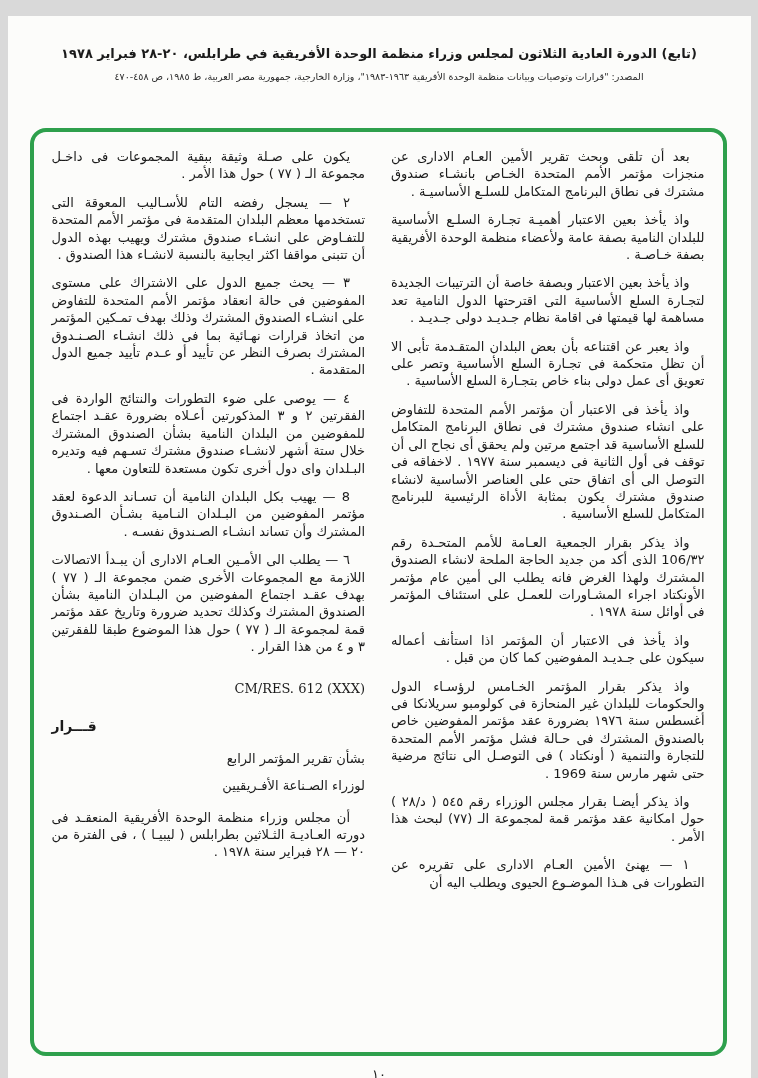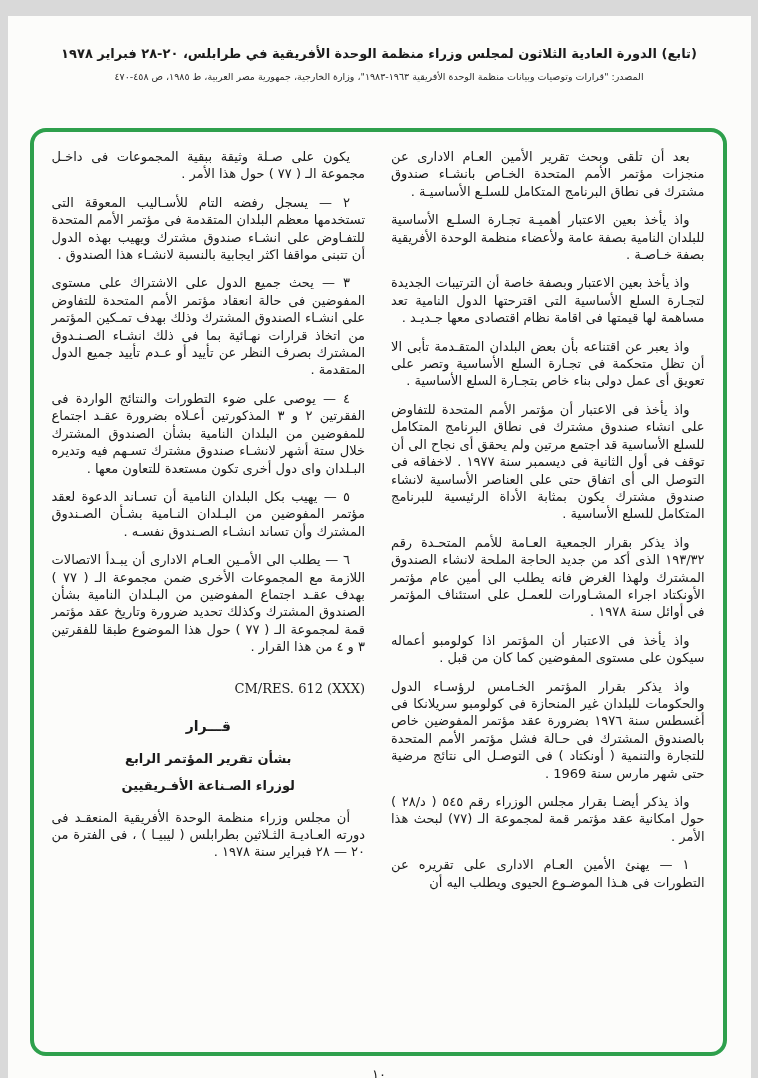--- a/index.html
+++ b/index.html
@@ -64,29 +64,28 @@
   .res-ref {
     direction: ltr;
     text-align: right;
     font-family: "DejaVu Serif", serif;
     font-size: 13px;
     margin: 24px 0 0;
     text-indent: 0;
   }
   .title-block { margin: 20px 0 14px; }
   .res-heading {
-    text-align: center;
+    text-align: left;
     font-weight: bold;
     font-size: 14px;
     margin: 0 0 14px;
     text-indent: 0;
   }
   .res-sub {
-    text-align: center;
-    font-weight: bold;
+    font-weight: normal;
     font-size: 13px;
     margin: 0 0 10px;
     text-indent: 0;
   }
 
   .page-number {
     position: absolute;
     bottom: 12px;
     left: 0;
     right: 0;
@@ -104,36 +103,36 @@
     <div class="header-line1">(تابع) الدورة العادية الثلاثون لمجلس وزراء منظمة الوحدة الأفريقية في طرابلس، ٢٠-٢٨ فبراير ١٩٧٨</div>
     <div class="header-line2">المصدر: "قرارات وتوصيات وبيانات منظمة الوحدة الأفريقية ١٩٦٣-١٩٨٣"، وزارة الخارجية، جمهورية مصر العربية، ط ١٩٨٥، ص ٤٥٨-٤٧٠</div>
   </div>
 
   <div class="frame" style="border-color: rgb(46, 160, 76);">
     <div class="columns">
 
       <div class="col">
         <p class="para">بعد أن تلقى وبحث تقرير الأمين العـام الادارى عن منجزات مؤتمر الأمم المتحدة الخـاص بانشـاء صندوق مشترك فى نطاق البرنامج المتكامل للسلـع الأساسيـة .</p>
         <p class="para">واذ يأخذ بعين الاعتبار أهميـة تجـارة السلـع الأساسية للبلدان النامية بصفة عامة ولأعضاء منظمة الوحدة الأفريقية بصفة خـاصـة .</p>
-        <p class="para">واذ يأخذ بعين الاعتبار وبصفة خاصة أن الترتيبات الجديدة لتجـارة السلع الأساسية التى اقترحتها الدول النامية تعد مساهمة لها قيمتها فى اقامة نظام اقتصادى معها جـديـد .</p>
+        <p class="para">واذ يأخذ بعين الاعتبار وبصفة خاصة أن الترتيبات الجديدة لتجـارة السلع الأساسية التى اقترحتها الدول النامية تعد مساهمة لها قيمتها فى اقامة نظام جـديـد دولى جـديـد .</p>
         <p class="para">واذ يعبر عن اقتناعه بأن بعض البلدان المتقـدمة تأبى الا أن تظل متحكمة فى تجـارة السلع الأساسية وتصر على تعويق أى عمل دولى بناء خاص بتجـارة السلع الأساسية .</p>
         <p class="para">واذ يأخذ فى الاعتبار أن مؤتمر الأمم المتحدة للتفاوض على انشاء صندوق مشترك فى نطاق البرنامج المتكامل للسلع الأساسية قد اجتمع مرتين ولم يحقق أى نجاح الى أن توقف فى أول الثانية فى ديسمبر سنة ١٩٧٧ . لاخفاقه فى التوصل الى أى اتفاق حتى على العناصر الأساسية لانشاء صندوق مشترك يكون بمثابة الأداة الرئيسية للبرنامج المتكامل للسلع الأساسية .</p>
-        <p class="para">واذ يذكر بقرار الجمعية العـامة للأمم المتحـدة رقم ١٩٣/٣٢ الذى أكد من جديد الحاجة الملحة لانشاء الصندوق المشترك ولهذا الغرض فانه يطلب الى أمين عام مؤتمر الأونكتاد اجراء المشـاورات للعمـل على استئناف المؤتمر فى أوائل سنة ١٩٧٨ .</p>
-        <p class="para">واذ يأخذ فى الاعتبار أن المؤتمر اذا كولومبو أعماله سيكون على مستوى المفوضين كما كان من قبل .</p>
+        <p class="para">واذ يذكر بقرار الجمعية العـامة للأمم المتحـدة رقم 106/٣٢ الذى أكد من جديد الحاجة الملحة لانشاء الصندوق المشترك ولهذا الغرض فانه يطلب الى أمين عام مؤتمر الأونكتاد اجراء المشـاورات للعمـل على استئناف المؤتمر فى أوائل سنة ١٩٧٨ .</p>
+        <p class="para">واذ يأخذ فى الاعتبار أن المؤتمر اذا استأنف أعماله سيكون على جـديـد المفوضين كما كان من قبل .</p>
         <p class="para">واذ يذكر بقرار المؤتمر الخـامس لرؤسـاء الدول والحكومات للبلدان غير المنحازة فى كولومبو سريلانكا فى أغسطس سنة ١٩٧٦ بضرورة عقد مؤتمر المفوضين خاص بالصندوق المشترك فى حـالة فشل مؤتمر الأمم المتحدة للتجارة والتنمية ( أونكتاد ) فى التوصـل الى نتائج مرضية حتى شهر مارس سنة 1969 .</p>
         <p class="para">واذ يذكر أيضـا بقرار مجلس الوزراء رقم ٥٤٥ ( د/٢٨ ) حول امكانية عقد مؤتمر قمة لمجموعة الـ (٧٧) لبحث هذا الأمر .</p>
         <p class="para">١ — يهنئ الأمين العـام الادارى على تقريره عن التطورات فى هـذا الموضـوع الحيوى ويطلب اليه أن</p>
       </div>
 
       <div class="col">
         <p class="para">يكون على صـلة وثيقة ببقية المجموعات فى داخـل مجموعة الـ ( ٧٧ ) حول هذا الأمر .</p>
         <p class="para">٢ — يسجل رفضه التام للأسـاليب المعوقة التى تستخدمها معظم البلدان المتقدمة فى مؤتمر الأمم المتحدة للتفـاوض على انشـاء صندوق مشترك ويهيب بهذه الدول أن تتبنى مواقفا اكثر ايجابية بالنسبة لانشـاء هذا الصندوق .</p>
         <p class="para">٣ — يحث جميع الدول على الاشتراك على مستوى المفوضين فى حالة انعقاد مؤتمر الأمم المتحدة للتفاوض على انشـاء الصندوق المشترك وذلك بهدف تمـكين المؤتمر من اتخاذ قرارات نهـائية بما فى ذلك انشـاء الصـنـدوق المشترك بصرف النظر عن تأييد أو عـدم تأييد جميع الدول المتقدمة .</p>
         <p class="para">٤ — يوصى على ضوء التطورات والنتائج الواردة فى الفقرتين ٢ و ٣ المذكورتين أعـلاه بضرورة عقـد اجتماع للمفوضين من البلدان النامية بشأن الصندوق المشترك خلال ستة أشهر لانشـاء صندوق مشترك تسـهم فيه وتديره البـلدان واى دول أخرى تكون مستعدة للتعاون معها .</p>
-        <p class="para">٥ — يهيب بكل البلدان النامية أن تسـاند الدعوة لعقد مؤتمر المفوضين من البـلدان النـامية بشـأن الصـندوق المشترك وأن تساند انشـاء الصـندوق نفسـه .</p>
+        <p class="para">8 — يهيب بكل البلدان النامية أن تسـاند الدعوة لعقد مؤتمر المفوضين من البـلدان النـامية بشـأن الصـندوق المشترك وأن تساند انشـاء الصـندوق نفسـه .</p>
         <p class="para">٦ — يطلب الى الأمـين العـام الادارى أن يبـدأ الاتصالات اللازمة مع المجموعات الأخرى ضمن مجموعة الـ ( ٧٧ ) بهدف عقـد اجتماع المفوضين من البـلدان النامية بشأن الصندوق المشترك وكذلك تحديد ضرورة وتاريخ عقد مؤتمر قمة لمجموعة الـ ( ٧٧ ) حول هذا الموضوع طبقا للفقرتين ٣ و ٤ من هذا القرار .</p>
 
         <p class="res-ref">CM/RES. 612 (XXX)</p>
 
         <div class="title-block">
           <p class="res-heading">قـــرار</p>
           <p class="res-sub">بشأن تقرير المؤتمر الرابع</p>
           <p class="res-sub">لوزراء الصـناعة الأفـريقيين</p>
         </div>
 

